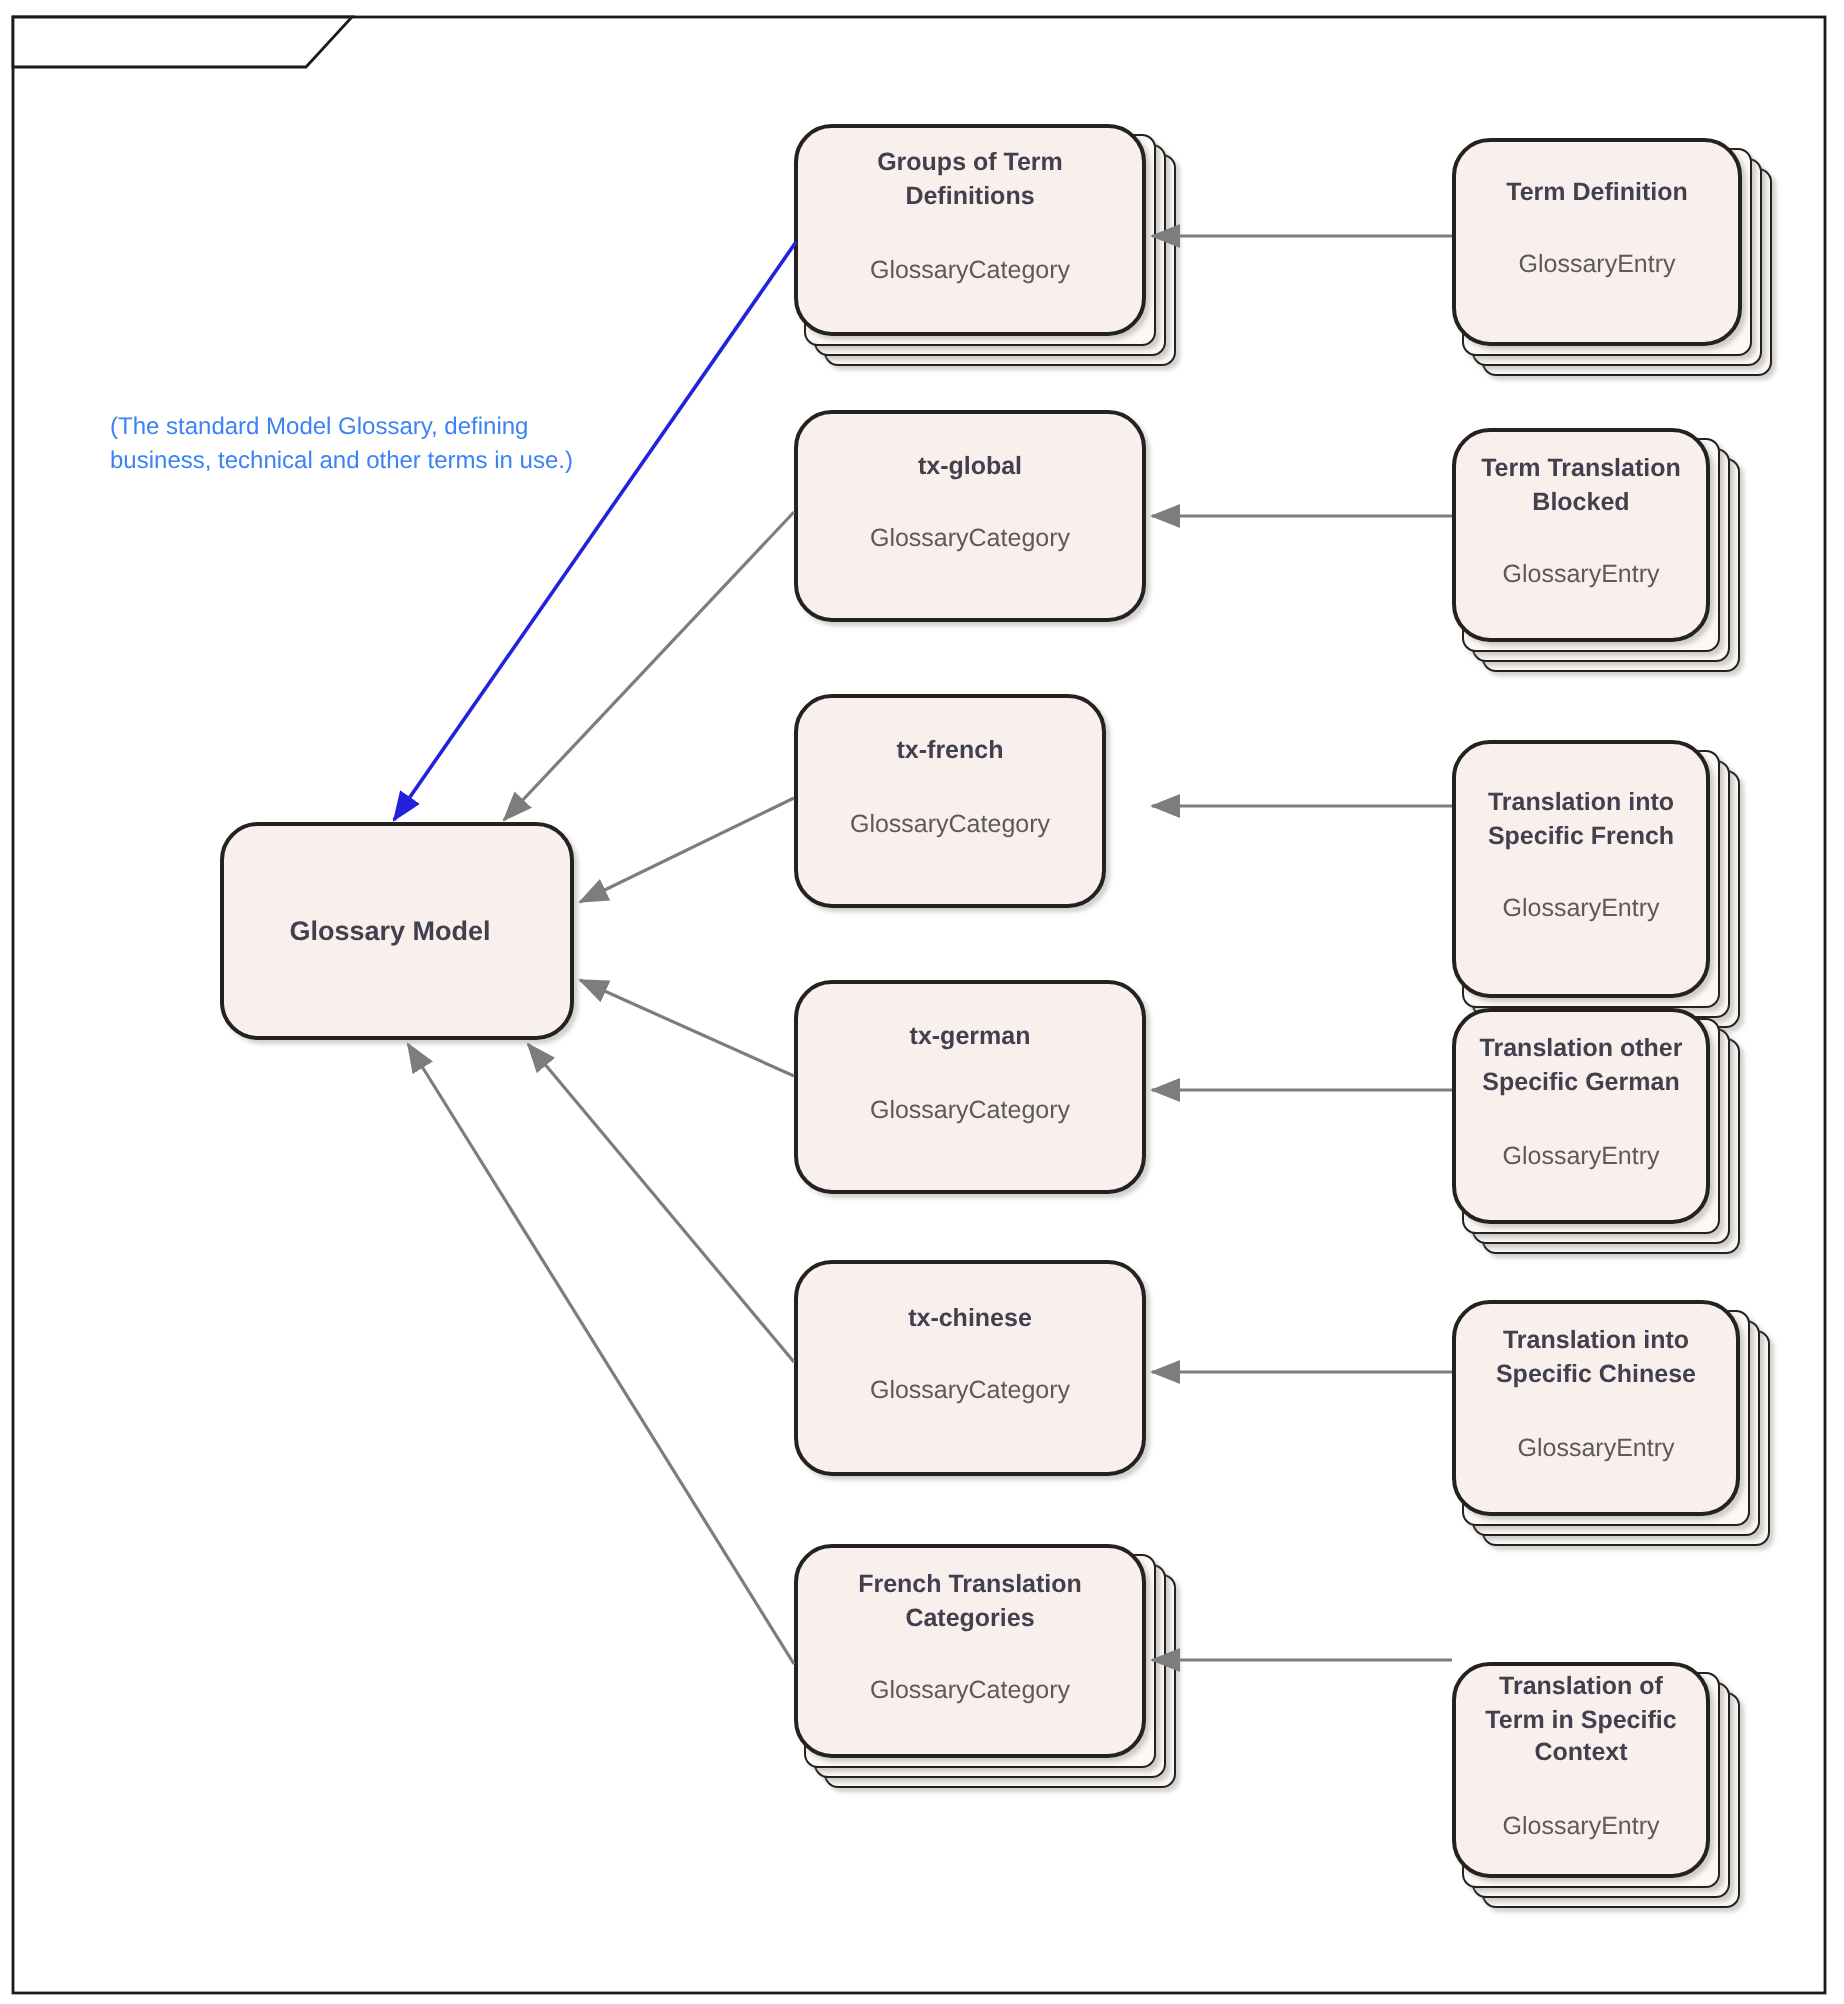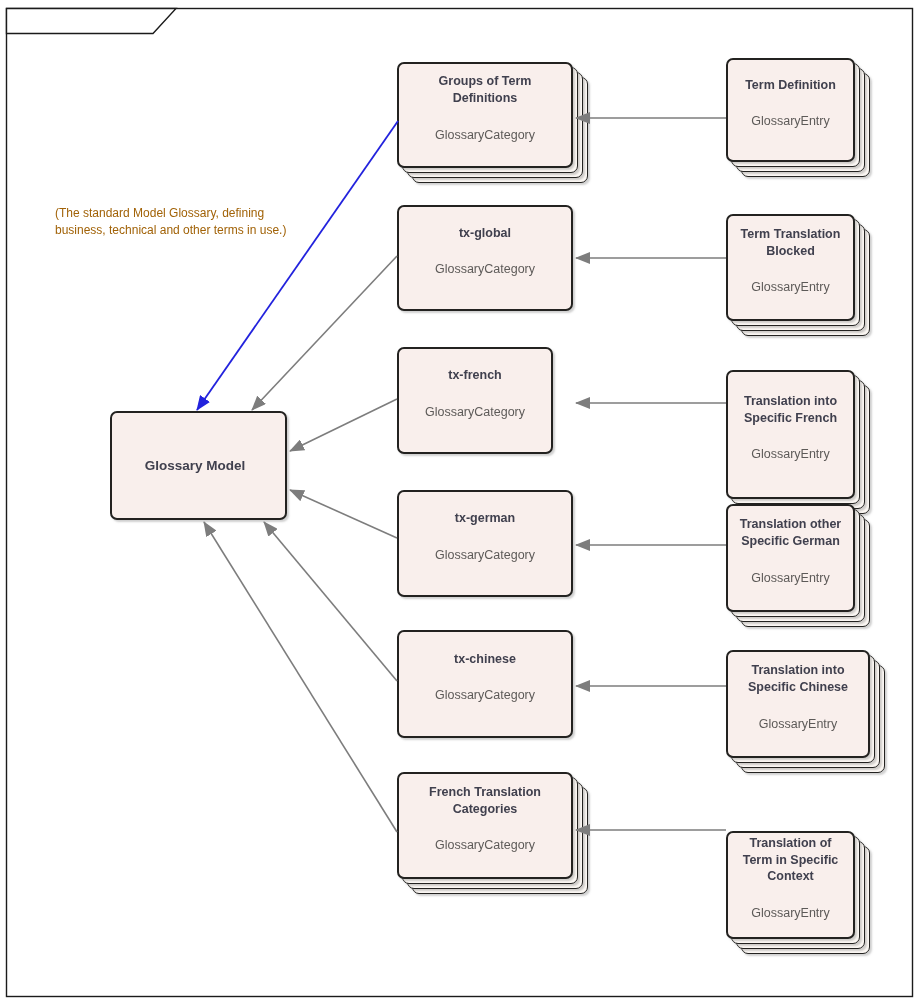--- a/index.html
+++ b/index.html
@@ -8,35 +8,35 @@
     font-family:"Liberation Sans", sans-serif; overflow:hidden;
   }
   
   .tab-label {
     position:absolute; left:14px; top:13px; font-size:12px; font-weight:bold;
     color:#1a1a1a; white-space:nowrap;
   }
   
   .note {
     position:absolute; left:55px; top:205px; width:280px;
-    font-size:12px; line-height:1.45; color:#a16207; white-space:pre-line;
+    font-size:12px; line-height:1.45; color:#3b82f6; white-space:pre-line;
   }
   
   .node { position:absolute; }
   .layer {
     position:absolute; left:0; top:0; width:100%; height:100%;
     background:#fcf8f4; border:1.6px solid #232220; border-radius:7px;
     box-sizing:border-box; box-shadow:2px 2px 2px rgba(120,120,120,0.35);
   }
   .l3 { transform:translate(15px,15px); z-index:1; }
   .l2 { transform:translate(10px,10px); z-index:2; }
   .l1 { transform:translate(5px,5px);  z-index:3; }
   .face {
     position:absolute; left:0; top:0; width:100%; height:100%;
-    background:#f9efec; border:2px solid #232220; border-radius:7px;
+    background:#f9efec; border:2px solid #232220; border-radius:19px;
     box-sizing:border-box; z-index:4;
     display:flex; flex-direction:column; align-items:center; justify-content:center;
     text-align:center; padding:6px 10px 20px 10px;
     box-shadow:2px 2px 2px rgba(120,120,120,0.35);
   }
   .face.centered { padding:6px 17px 6px 10px; }
   .node-title { font-size:12.5px; font-weight:bold; color:#40404e; line-height:1.35; }
   .node-sub   { font-size:12.5px; color:#5d5a58; margin-top:21px; line-height:1.2; }
   .model-title { font-size:13.5px; font-weight:bold; color:#40404e; }
   
@@ -99,21 +99,21 @@
   <div class="node" style="left:397px;top:772px;width:176px;height:107px">
     <div class="layer l3"></div>
     <div class="layer l2"></div>
     <div class="layer l1"></div>
     <div class="face">
       <div class="node-title">French Translation Categories</div>
       <div class="node-sub">GlossaryCategory</div>
     </div>
   </div>
 
-  <div class="node" style="left:726px;top:58px;width:129px;height:104px">
+  <div class="node" style="left:726px;top:69px;width:145px;height:104px">
     <div class="layer l3"></div>
     <div class="layer l2"></div>
     <div class="layer l1"></div>
     <div class="face">
       <div class="node-title">Term Definition</div>
       <div class="node-sub">GlossaryEntry</div>
     </div>
   </div>
 
   <div class="node" style="left:726px;top:214px;width:129px;height:107px">

